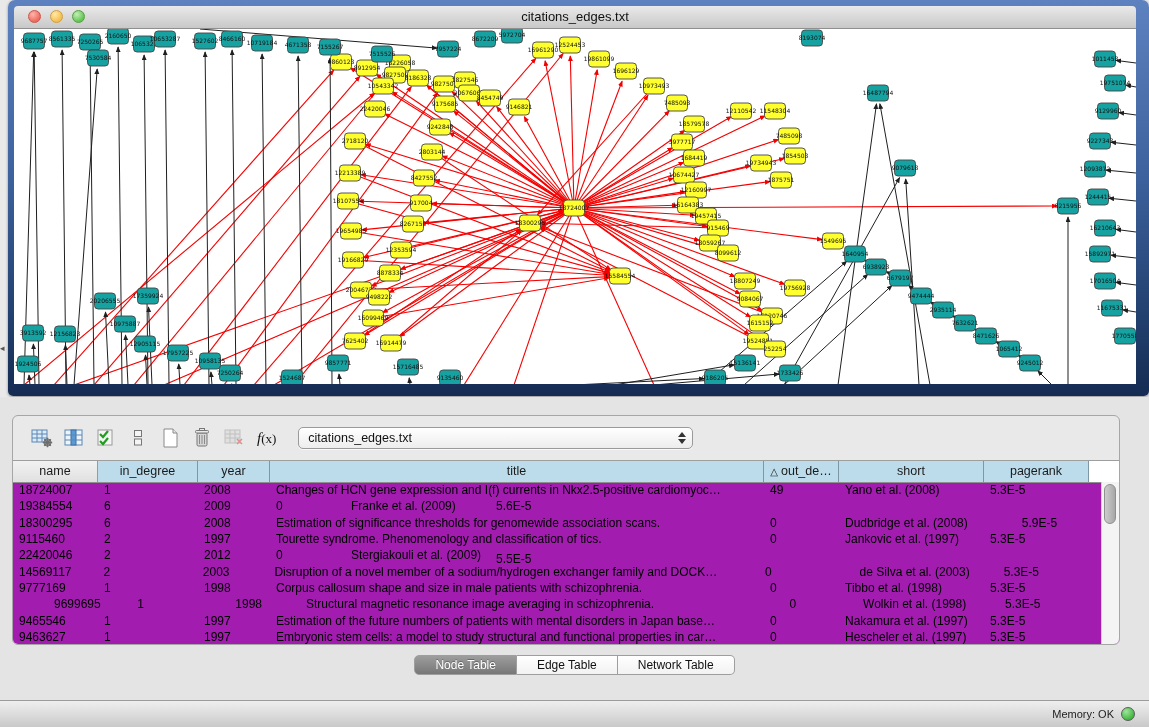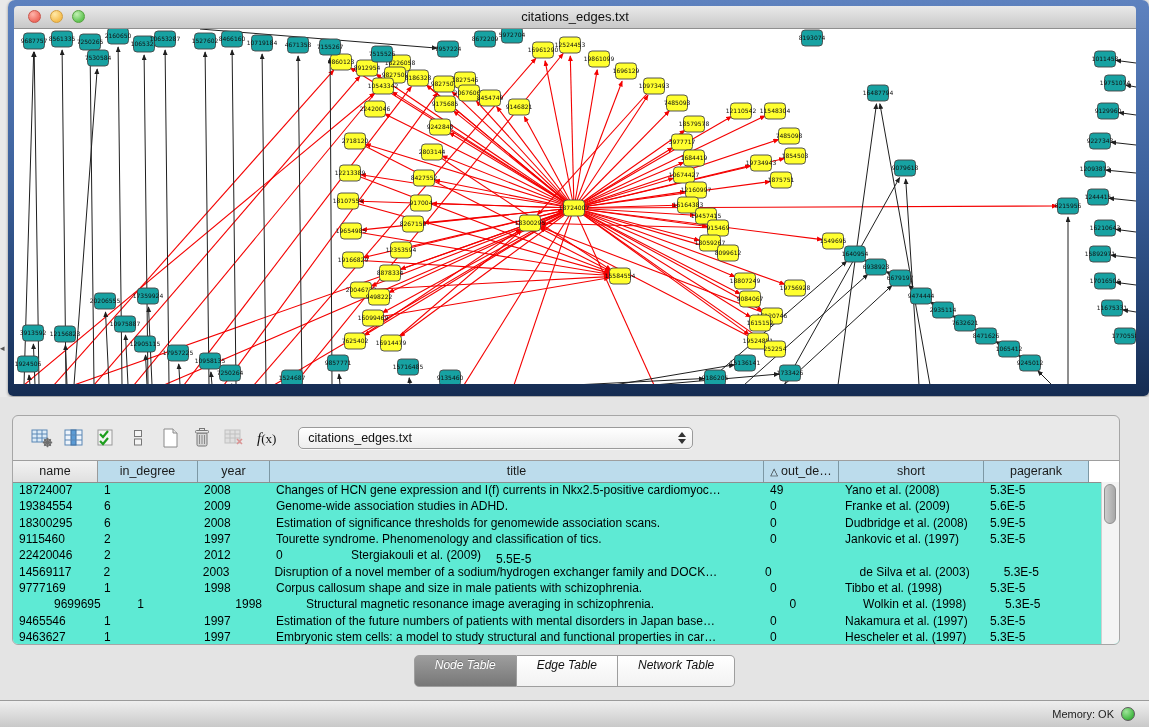--- a/index.html
+++ b/index.html
@@ -46,40 +46,40 @@
   .fx{font-size:13px;color:#111;font-family:"Liberation Serif",serif;margin:0 10px 0 4px;}
   .fx i{font-size:15px;}
   .net-select{width:395px;height:22px;margin-left:12px;border:1px solid #9a9a9a;border-radius:5px;
       background:linear-gradient(#ffffff,#ededed);display:flex;align-items:center;
       padding:0 6px 0 9px;box-sizing:border-box;box-shadow:0 1px 0 rgba(255,255,255,.7);}
   .net-select .val{flex:1;font-size:12.5px;color:#111;white-space:nowrap;overflow:hidden;}
   .stepper{display:flex;flex-direction:column;align-items:center;gap:2px;}
   .stepper .up{width:0;height:0;border-left:4px solid transparent;border-right:4px solid transparent;border-bottom:5px solid #333;}
   .stepper .dn{width:0;height:0;border-left:4px solid transparent;border-right:4px solid transparent;border-top:5px solid #333;}
 
-  .grid{position:absolute;left:0;top:44px;right:0;bottom:0;background:#5eead4;border-top:1px solid #9e9e9e;}
+  .grid{position:absolute;left:0;top:44px;right:0;bottom:0;background:#a21caf;border-top:1px solid #9e9e9e;}
   .hdr-row{display:flex;height:21px;border-bottom:1px solid #8f8f8f;}
   .hcell{box-sizing:border-box;font-size:12.5px;color:#1a1a1a;text-align:center;line-height:20px;
       background:#bcdcec;border-right:1px solid #7d98a4;overflow:hidden;white-space:nowrap;cursor:pointer;}
   .hcell.plain{background:linear-gradient(#f2f2f2,#e0e0e0);border-right:1px solid #9a9a9a;}
   .hcell .tri{font-size:10px;margin-right:3px;}
   .hcell.filler{background:#fff;border-right:none;flex:1;cursor:default;}
   .rows{position:absolute;left:0;top:21px;right:17px;bottom:0;overflow:hidden;}
   .trow{display:flex;height:16.3px;align-items:center;}
   .tcell{box-sizing:border-box;padding-left:6px;font-size:12px;color:#000;
       white-space:nowrap;overflow:hidden;}
   .vscroll{position:absolute;right:0;top:21px;bottom:0;width:17px;background:#f4f4f4;
       border-left:1px solid #cfcfcf;}
   .vthumb{position:absolute;left:2px;top:2px;width:12px;height:40px;border-radius:7px;
       background:linear-gradient(90deg,#cdcdcd,#a7a7a7);border:1px solid #8f8f8f;box-sizing:border-box;}
 
   .tabs{position:absolute;left:0;right:0;top:258px;display:flex;justify-content:center;}
-  .tab{height:32px;line-height:19px;box-sizing:border-box;font-size:12px;padding:0 20px;
+  .tab{height:20px;line-height:19px;box-sizing:border-box;font-size:12px;padding:0 20px;
       background:linear-gradient(#ffffff,#f2f2f2);border:1px solid #9e9e9e;border-left:none;
-      color:#111;cursor:pointer;font-style:italic;}
+      color:#111;cursor:pointer;}
   .tab:first-child{border-left:1px solid #9e9e9e;border-radius:5px 0 0 5px;}
   .tab:last-child{border-radius:0 5px 5px 0;}
   .tab.active{background:linear-gradient(#9d9d9d,#777777);color:#fff;text-shadow:0 -1px 0 rgba(0,0,0,.3);}
 
   
   .statusbar{position:absolute;left:0;top:700px;width:1149px;height:27px;box-sizing:border-box;
       background:linear-gradient(#efefef,#c9c9c9);border-top:1px solid #9b9b9b;
       display:flex;align-items:center;justify-content:flex-end;padding-right:14px;}
   .mem-label{font-size:11px;color:#222;margin-right:7px;}
   .mem-dot{width:14px;height:14px;border-radius:50%;box-sizing:border-box;
@@ -826,33 +826,32 @@
                 <div class="tcell" style="width: 72px;">2008</div>
                 <div class="tcell" style="width: 494px;">Changes of HCN gene expression and I(f) currents in Nkx2.5-positive cardiomyoc…</div>
                 <div class="tcell" style="width: 75px;">49</div>
                 <div class="tcell" style="width: 145px;">Yano et al. (2008)</div>
                 <div class="tcell" style="width: 105px;">5.3E-5</div>
               </div>
               <div class="trow">
                 <div class="tcell" style="width: 85px;">19384554</div>
                 <div class="tcell" style="width: 100px;">6</div>
                 <div class="tcell" style="width: 72px;">2009</div>
-                <div class="tcell" style="width: 494px;">Genome-wide association studies in ADHD.</div>
                 <div class="tcell" style="width: 75px;">0</div>
                 <div class="tcell" style="width: 145px;">Franke et al. (2009)</div>
                 <div class="tcell" style="width: 105px;">5.6E-5</div>
               </div>
               <div class="trow">
                 <div class="tcell" style="width: 85px;">18300295</div>
                 <div class="tcell" style="width: 100px;">6</div>
                 <div class="tcell" style="width: 72px;">2008</div>
                 <div class="tcell" style="width: 494px;">Estimation of significance thresholds for genomewide association scans.</div>
                 <div class="tcell" style="width: 75px;">0</div>
                 <div class="tcell" style="width: 145px;">Dudbridge et al. (2008)</div>
-                <div class="tcell" style="width: 105px;">5.9E-5</div>
+                <div class="tcell" style="width: 105px; text-align: center;">5.9E-5</div>
               </div>
               <div class="trow">
                 <div class="tcell" style="width: 85px;">9115460</div>
                 <div class="tcell" style="width: 100px;">2</div>
                 <div class="tcell" style="width: 72px;">1997</div>
                 <div class="tcell" style="width: 494px;">Tourette syndrome. Phenomenology and classification of tics.</div>
                 <div class="tcell" style="width: 75px;">0</div>
                 <div class="tcell" style="width: 145px;">Jankovic et al. (1997)</div>
                 <div class="tcell" style="width: 105px;">5.3E-5</div>
               </div>

